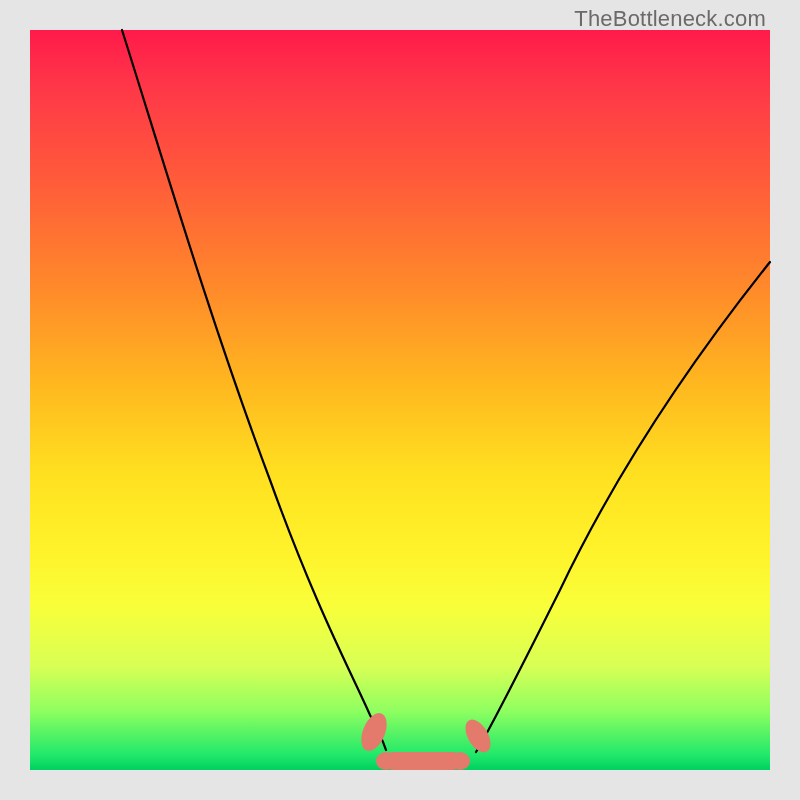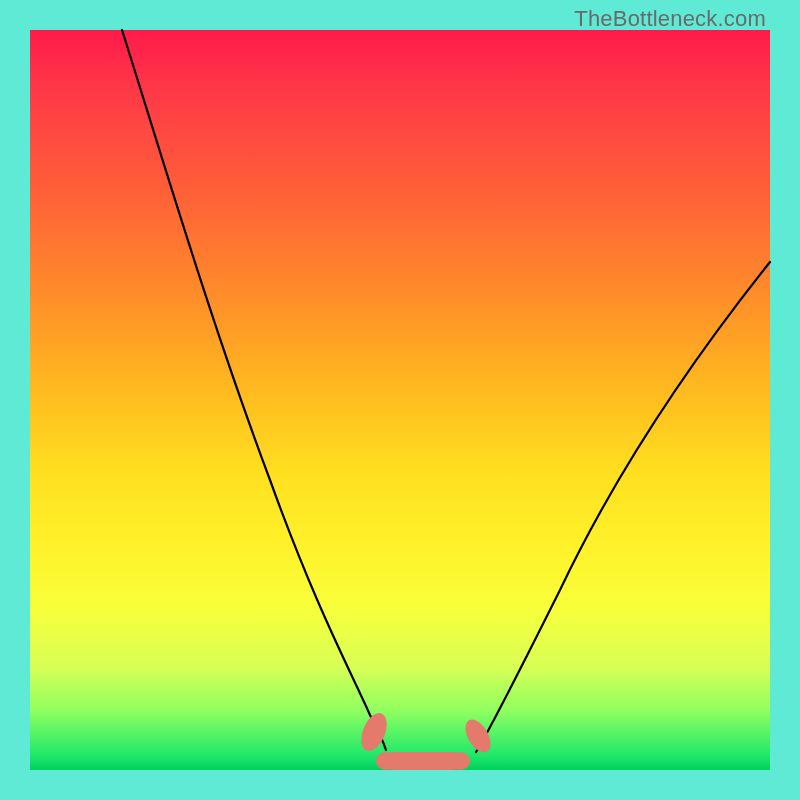--- a/index.html
+++ b/index.html
@@ -8,21 +8,21 @@
     width: 800px;
     height: 800px;
     background: #000;
     overflow: hidden;
     font-family: Arial, Helvetica, sans-serif;
   }
   .frame {
     position: relative;
     width: 800px;
     height: 800px;
-    background: #5eead4;
+    background: #e5e5e5;
   }
   .plot-area {
     position: absolute;
     left: 30px;
     top: 30px;
     width: 740px;
     height: 740px;
     
     background: linear-gradient(
       to bottom,

